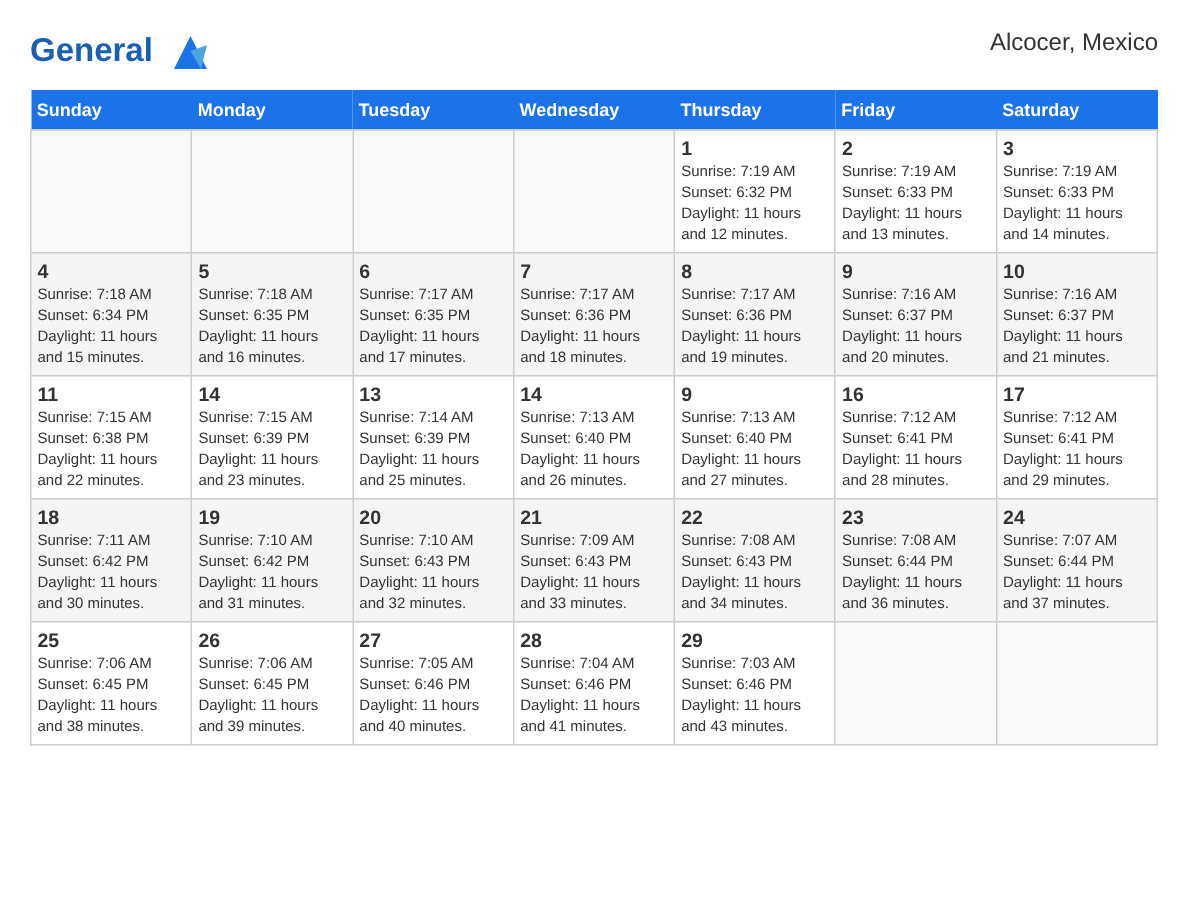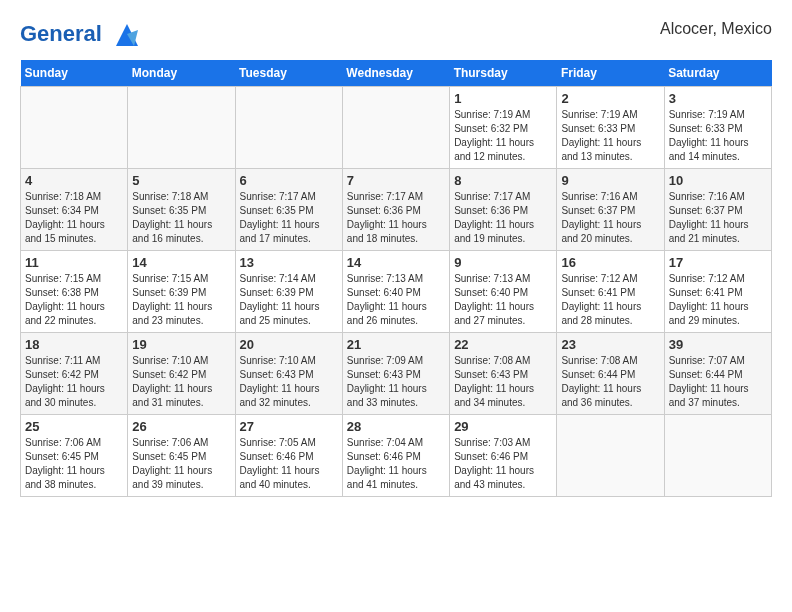--- a/index.html
+++ b/index.html
@@ -220,21 +220,21 @@
         </td>
         <td>
           <span class="day-num">22</span>
           <div class="day-info">Sunrise: 7:08 AM<br>Sunset: 6:43 PM<br>Daylight: 11 hours and 34 minutes.</div>
         </td>
         <td>
           <span class="day-num">23</span>
           <div class="day-info">Sunrise: 7:08 AM<br>Sunset: 6:44 PM<br>Daylight: 11 hours and 36 minutes.</div>
         </td>
         <td>
-          <span class="day-num">39</span>
+          <span class="day-num">24</span>
           <div class="day-info">Sunrise: 7:07 AM<br>Sunset: 6:44 PM<br>Daylight: 11 hours and 37 minutes.</div>
         </td>
       </tr>
       <tr>
         <td>
           <span class="day-num">25</span>
           <div class="day-info">Sunrise: 7:06 AM<br>Sunset: 6:45 PM<br>Daylight: 11 hours and 38 minutes.</div>
         </td>
         <td>
           <span class="day-num">26</span>

